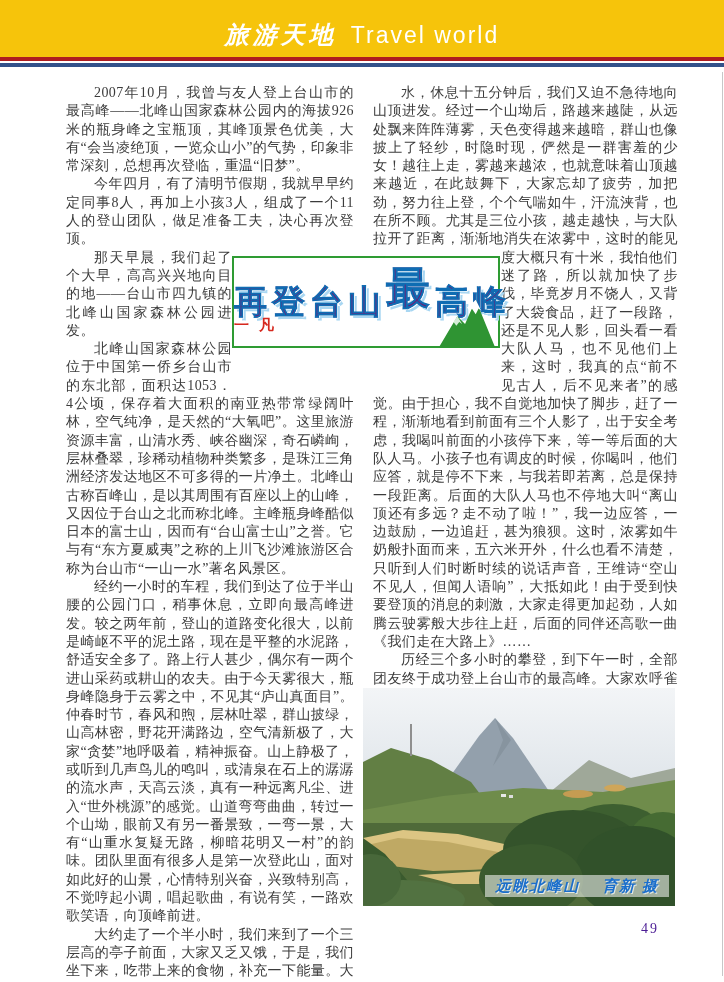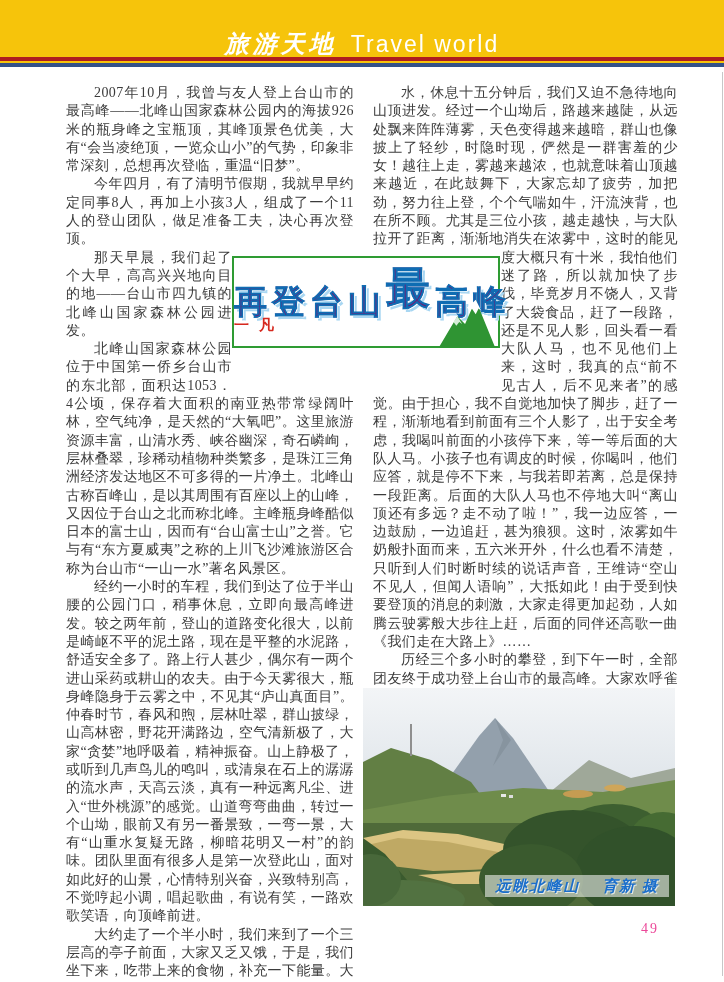--- a/index.html
+++ b/index.html
@@ -2,21 +2,21 @@
 <html><head>
 <meta charset="utf-8">
 <style>
   html,body{margin:0;padding:0;background:#e8e8e8;}
   .page{
     position:relative;width:724px;height:982px;background:#ffffff;
     font-family:"Liberation Serif","DejaVu Serif",serif;color:#3b3b3b;
     overflow:hidden;margin:0 auto;
   }
   
-  .band{position:absolute;top:0;left:0;width:724px;height:66px;background:#F6C40B;}
+  .band{position:absolute;top:0;left:0;width:724px;height:57px;background:#F6C40B;}
   .band-center{position:absolute;left:0;right:0;bottom:6px;text-align:center;white-space:nowrap;}
   .mag-cn{
     font-family:"Liberation Serif","DejaVu Serif",serif;font-style:italic;font-weight:bold;
     font-size:24px;color:#ffffff;letter-spacing:4px;margin-right:14px;
   }
   .mag-en{
     font-family:"Liberation Sans","DejaVu Sans",sans-serif;font-weight:400;
     font-size:23px;color:#ffffff;letter-spacing:2px;
   }
   .issue{
@@ -62,21 +62,21 @@
   .caption{
     position:absolute;right:6px;bottom:9px;height:22px;line-height:22px;
     background:rgba(255,255,255,0.55);padding:0 10px;white-space:nowrap;
     font-family:"Liberation Serif","DejaVu Serif",serif;font-weight:bold;font-style:italic;
     font-size:15px;color:#1A6ECC;letter-spacing:2px;
     text-shadow:1px 1px 0 rgba(255,255,255,0.7);
   }
   .caption .credit{margin-left:22px;}
   
   .page-number{
-    position:absolute;left:641px;top:921px;font-size:14px;color:#ec4899;
+    position:absolute;left:641px;top:921px;font-size:14px;color:#4c1d95;
     letter-spacing:2px;font-family:"Liberation Serif","DejaVu Serif",serif;
   }
 </style>
 </head>
 <body>
 
 <div class="page">
 
   <div class="band">
     <div class="band-center">

